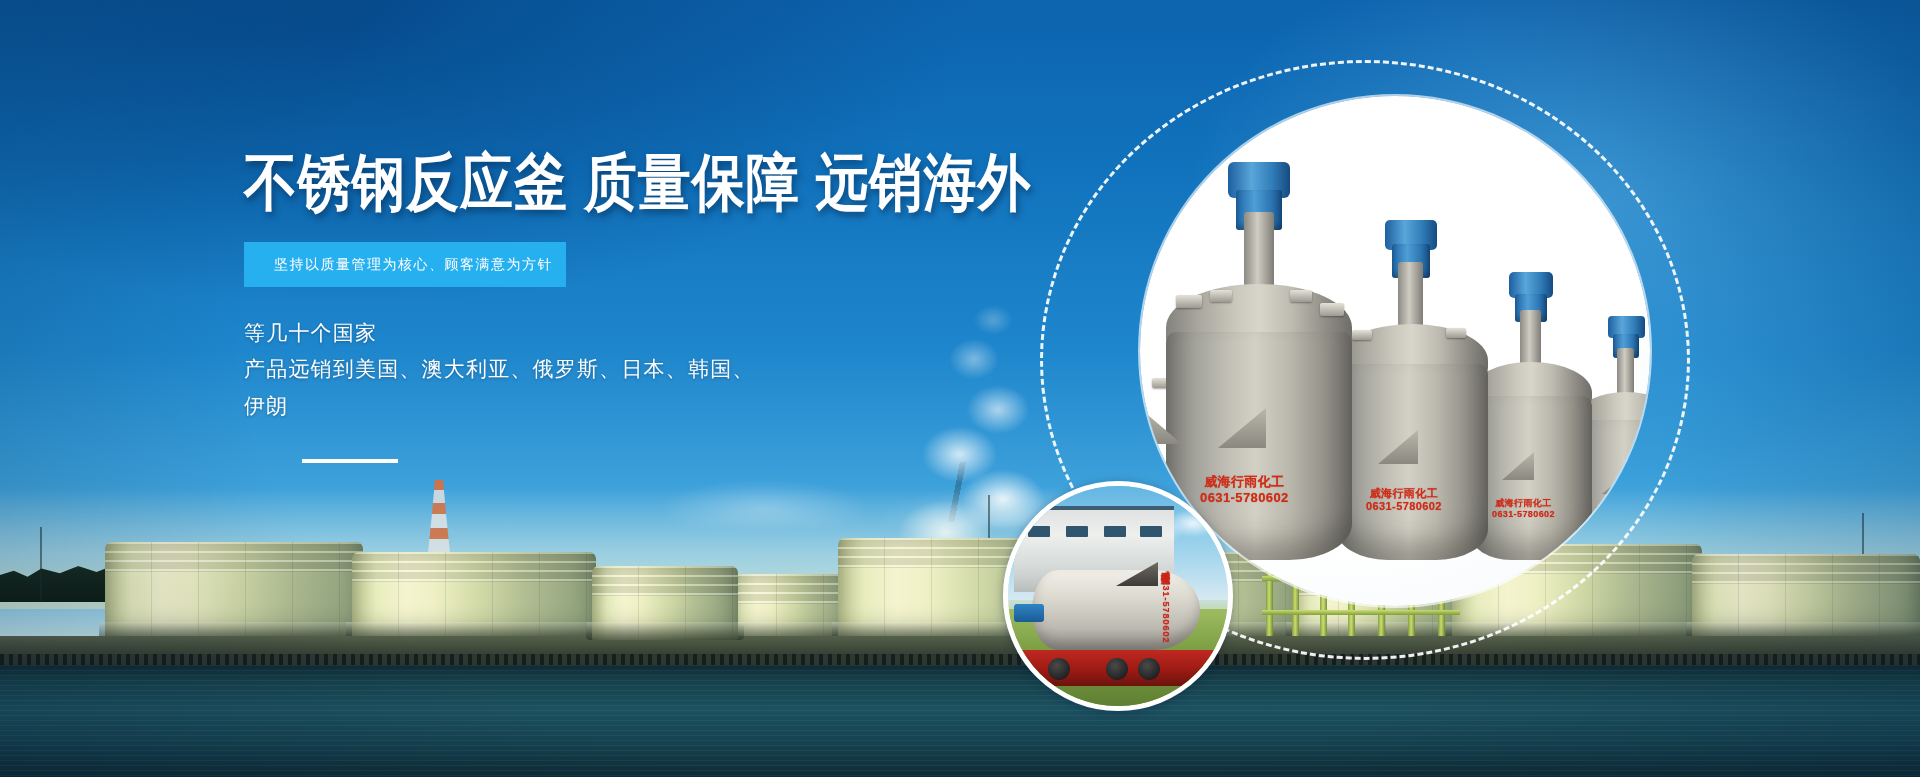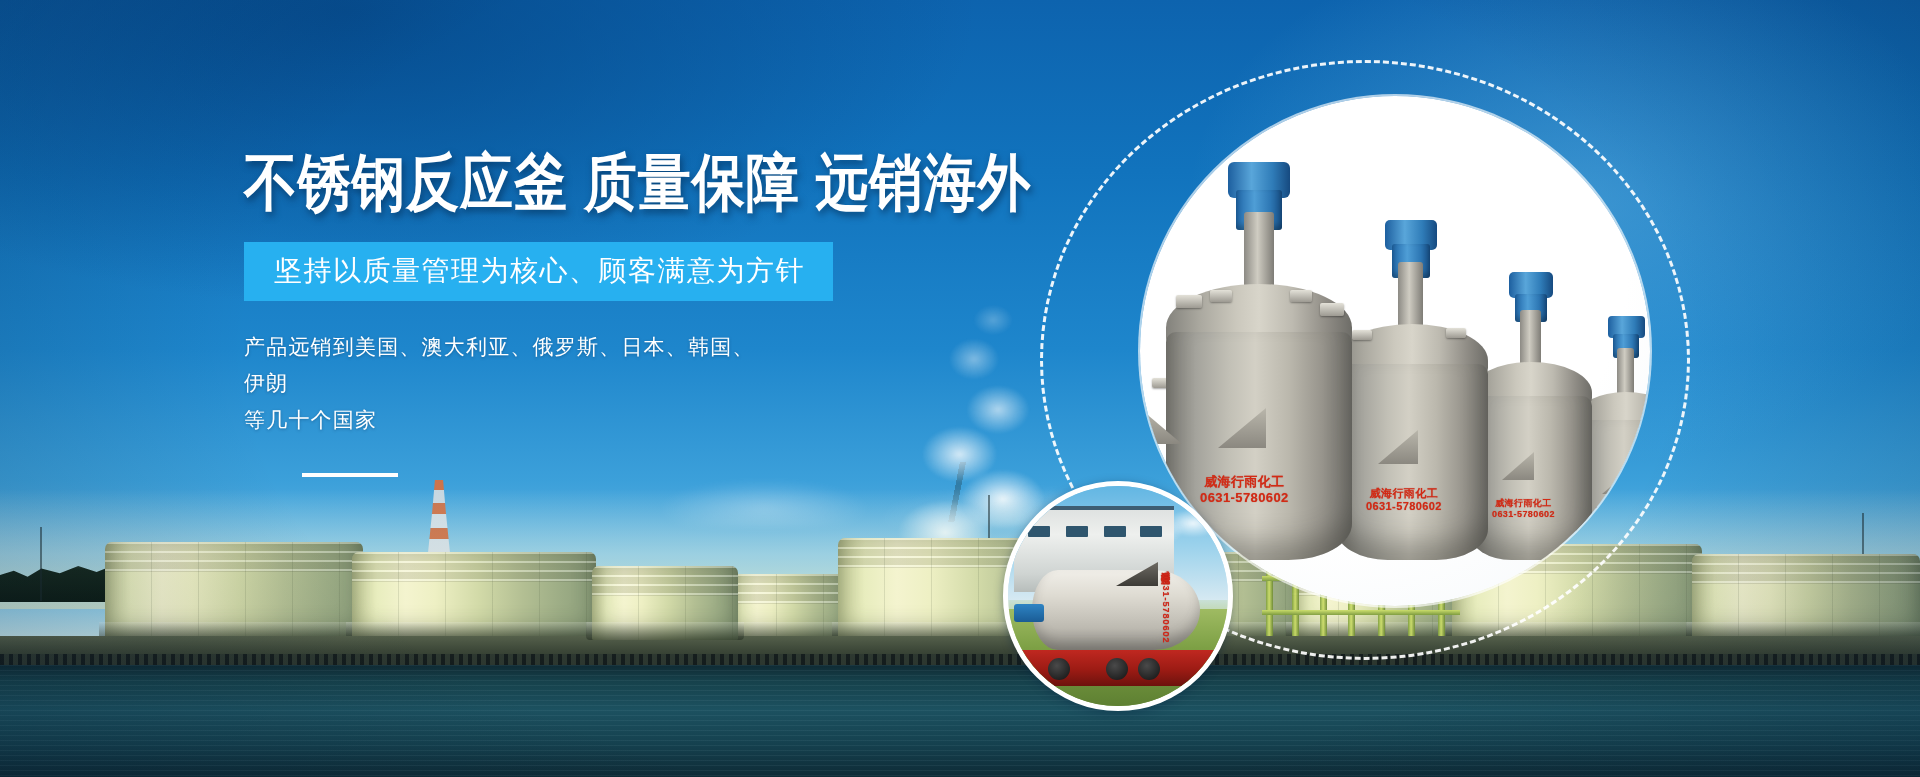--- a/index.html
+++ b/index.html
@@ -316,21 +316,21 @@
   .copy{ position:absolute; left:244px; top:150px; width:760px; z-index:8; }
   .headline{
     font-size:53px; font-weight:900; color:#ffffff; letter-spacing:1px;
     line-height:1.05; white-space:nowrap;
     text-shadow:2px 3px 7px rgba(0,35,70,.55);
     transform:scaleY(1.18); transform-origin:left top;
   }
   .subbar{
     display:inline-block; margin-top:36px;
     background:#27b0f0; color:#ffffff;
-    font-size:28px; line-height:1; padding:15px 28px 16px 30px;
+    font-size:14px; line-height:1; padding:15px 13px 16px 30px;
     letter-spacing:1.5px; white-space:nowrap;
   }
   .desc{
     margin-top:28px; color:#ffffff; font-size:21px; line-height:1.75;
     letter-spacing:1.2px; max-width:520px;
     text-shadow:0 1px 3px rgba(0,35,70,.35);
   }
   .rule{
     margin-top:34px; margin-left:58px; width:96px; height:4px; background:#ffffff;
   }
@@ -494,20 +494,20 @@
     <div class="inset-vessel"></div>
     <div class="inset-vessel-motor"></div>
     <div class="inset-fin"></div>
     <div class="inset-label"><span>威海行雨化工</span> <span>0631-5780602</span></div>
   </div>
 
   <div class="copy">
     <div class="headline">不锈钢反应釜 质量保障 远销海外</div>
     <div class="subbar">坚持以质量管理为核心、顾客满意为方针</div>
     <div class="desc">
+      <div>等几十个国家</div>
       <div>产品远销到美国、澳大利亚、俄罗斯、日本、韩国、伊朗</div>
-      <div>等几十个国家</div>
     </div>
     <div class="rule"></div>
   </div>
 
   <div class="vignette"></div>
 </div>
 
 </body></html>

